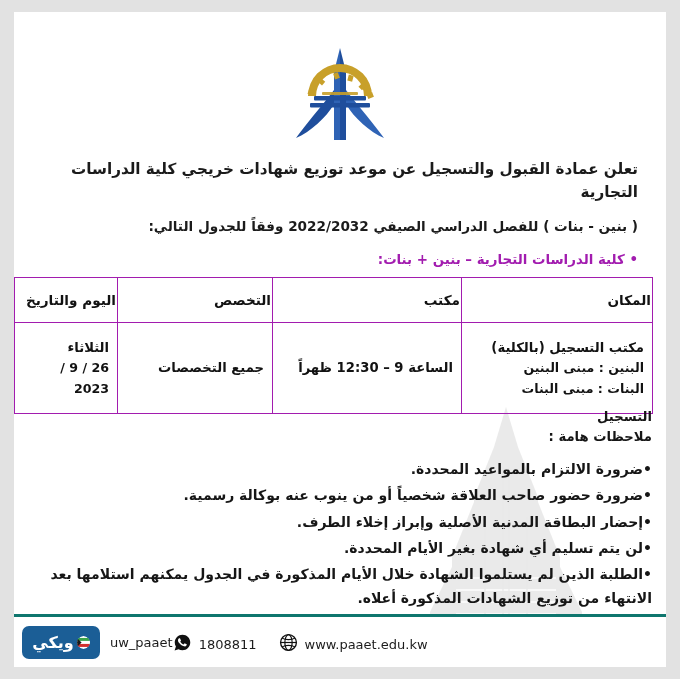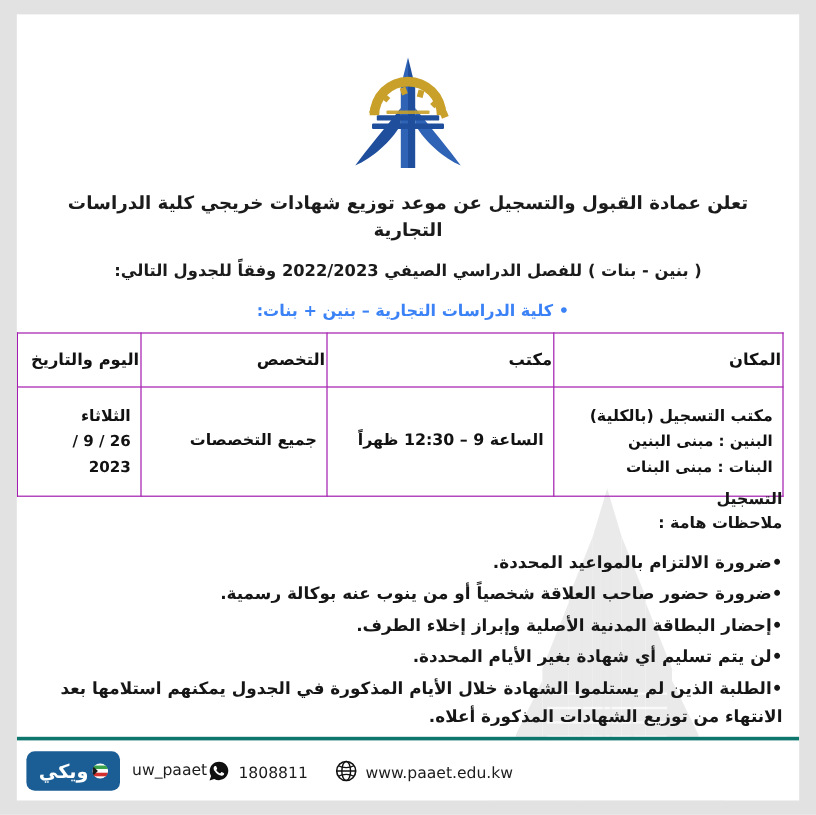--- a/index.html
+++ b/index.html
@@ -49,21 +49,20 @@
     width: 112px;
     height: 96px;
   }
 
   
   .heading-block {
     position: absolute;
     top: 146px;
     right: 28px;
     left: 28px;
-    text-align: center;
   }
   .head-line1 {
     font-size: 15.2px;
     font-weight: 700;
     color: #1b1b1b;
     line-height: 1.5;
     letter-spacing: 0px;
   }
   .head-line2 {
     margin-top: 12px;
@@ -71,24 +70,24 @@
     font-weight: 700;
     color: #1b1b1b;
     line-height: 1.5;
   }
 
   .college-line {
     position: absolute;
     top: 240px;
     right: 28px;
     left: 28px;
-    text-align: center;
+    text-align: right;
     font-size: 13.4px;
     font-weight: 700;
-    color: #3b82f6;
+    color: #a21caf;
     padding-left: 8px;
   }
 
   
   .tbl {
     position: absolute;
     top: 265px;
     right: 13px;
     width: 626px;
     border-collapse: collapse;
@@ -276,21 +275,21 @@
         <rect x="26" y="57" width="60" height="4.5" rx="1"></rect>
       </g>
       <g fill="#c8a02a" opacity="0.9">
         <rect x="38" y="46" width="36" height="3" rx="1"></rect>
       </g>
     </svg>
   </div>
 
   <div class="heading-block">
     <div class="head-line1">تعلن عمادة القبول والتسجيل عن موعد توزيع شهادات خريجي كلية الدراسات التجارية</div>
-    <div class="head-line2">( بنين - بنات ) للفصل الدراسي الصيفي 2022/2023   وفقاً للجدول التالي:</div>
+    <div class="head-line2">( بنين - بنات ) للفصل الدراسي الصيفي 2022/2032   وفقاً للجدول التالي:</div>
   </div>
 
   <div class="college-line">• كلية الدراسات التجارية – بنين + بنات:</div>
 
   <table class="tbl">
     <thead>
       <tr>
         <th class="c-place">المكان</th>
         <th class="c-time">مكتب</th>
         <th class="c-major">التخصص</th>

